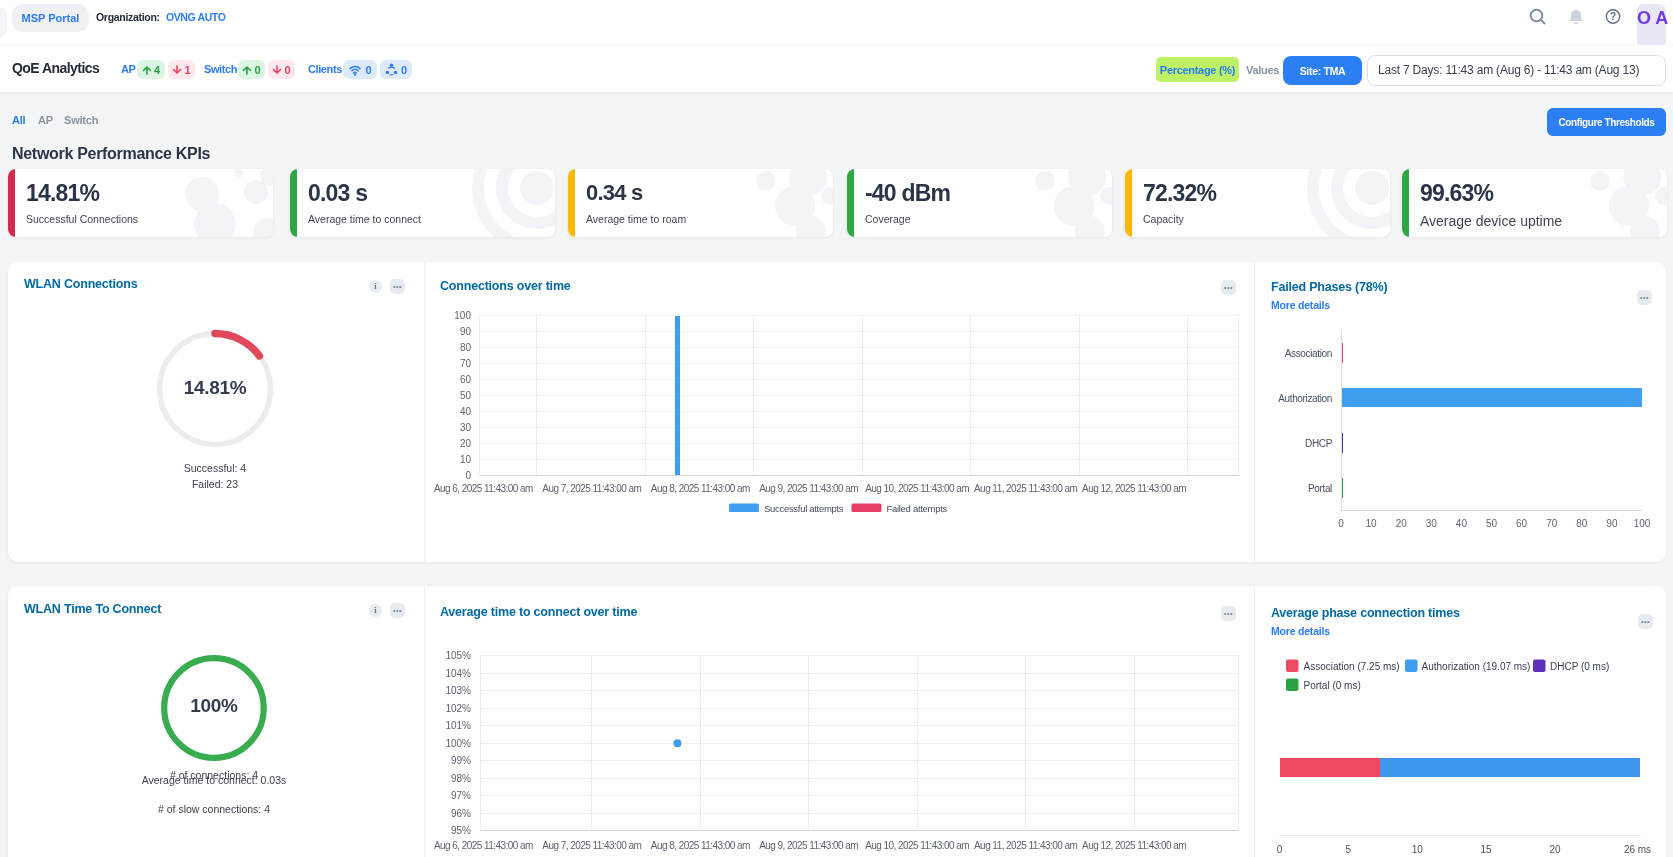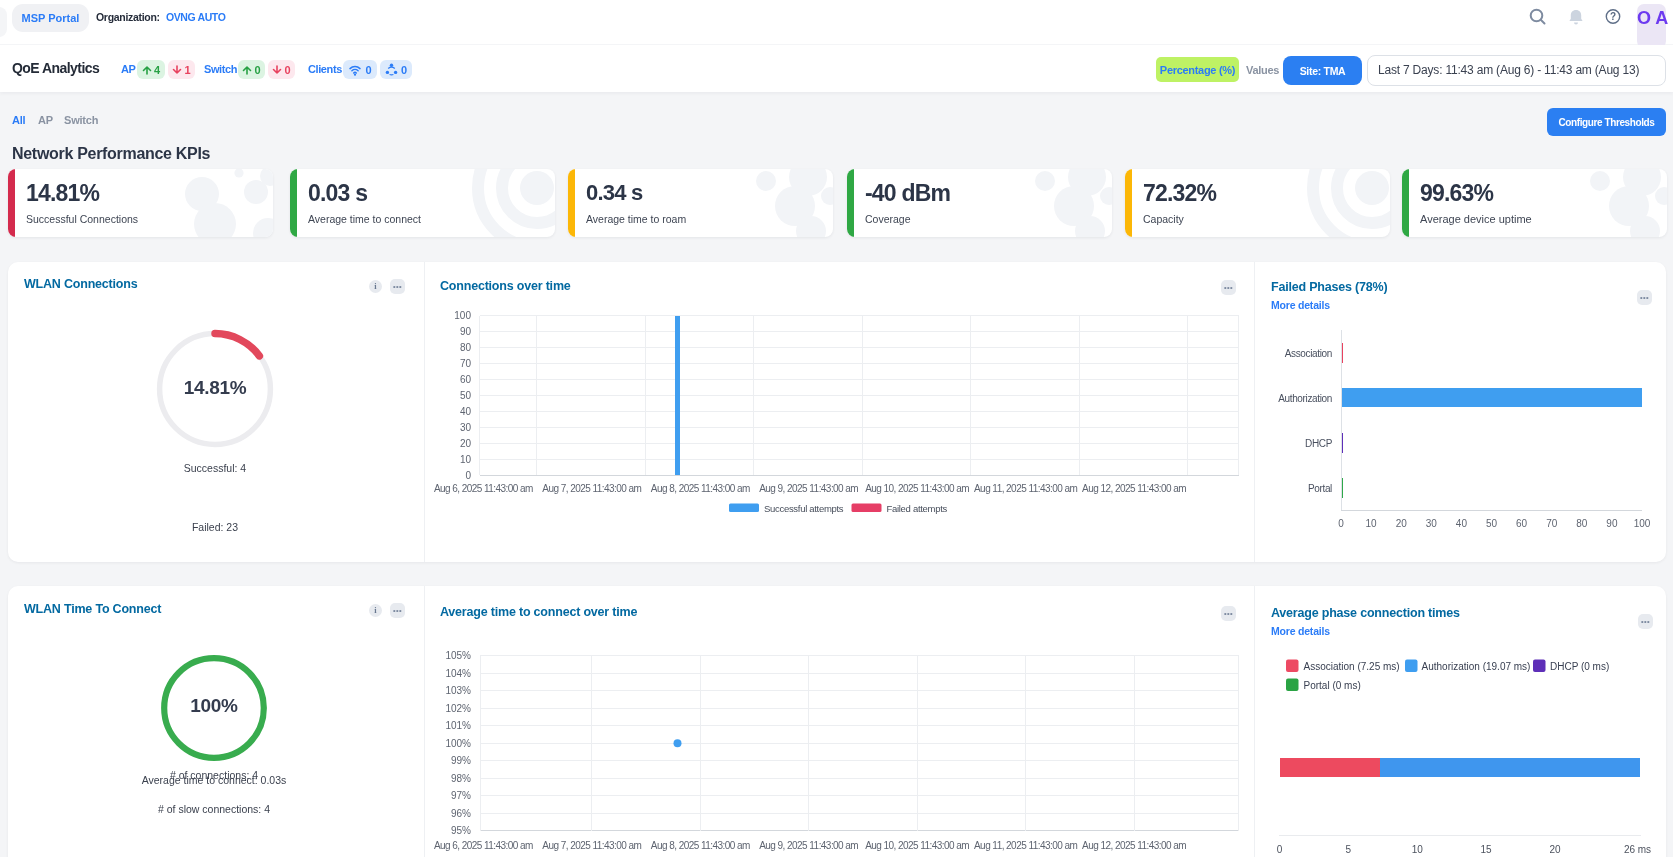--- a/index.html
+++ b/index.html
@@ -162,21 +162,21 @@
   <div class="abs card" style="left:1402px; top:169px; width:265px; height:68px; overflow:hidden;">
     <svg class="abs" style="left:0;top:0;" width="265" height="68" viewBox="0 0 265 68" fill="#f2f4f7">
         <circle cx="198" cy="12" r="10"></circle>
         <circle cx="240" cy="8" r="19"></circle>
         <circle cx="227" cy="37" r="20"></circle>
         <circle cx="262" cy="27" r="9"></circle>
         <circle cx="243" cy="62" r="15"></circle>
       </svg>
     <div class="abs" style="left:0; top:0; width:7px; height:68px; background:#2fa844;"></div>
     <div class="abs" style="left:18px; top:11px; font-size:23px; font-weight:700; letter-spacing:-0.8px; color:#2c3547;">99.63%</div>
-    <div class="abs" style="left:18px; top:44px; font-size:11px; color:#3e4553;">Average device uptime</div>
+    <div class="abs" style="left:18px; top:44px; font-size:14px; color:#3e4553;">Average device uptime</div>
   </div>
 
   <div class="abs panel" style="left:8px; top:262px; width:1658px; height:300px;">
     <div class="abs" style="left:415.5px; top:0; width:1px; height:300px; background:#eef0f3;"></div>
     <div class="abs" style="left:1245.5px; top:0; width:1px; height:300px; background:#eef0f3;"></div>
   </div>
   <div class="abs panel" style="left:8px; top:586px; width:1658px; height:300px;">
     <div class="abs" style="left:415.5px; top:0; width:1px; height:271px; background:#eef0f3;"></div>
     <div class="abs" style="left:1245.5px; top:0; width:1px; height:271px; background:#eef0f3;"></div>
   </div>
@@ -194,21 +194,21 @@
   <div class="abs infobtn" style="left:369px; top:604px;">i</div>
   <div class="abs menubtn" style="left:390px; top:603px;">•••</div>
   <div class="abs ptitle" style="left:440px; top:605px;">Average time to connect over time</div>
   <div class="abs menubtn" style="left:1221px; top:606px;">•••</div>
   <div class="abs ptitle" style="left:1271px; top:606px;">Average phase connection times</div>
   <div class="abs morelink" style="left:1271px; top:625px;">More details</div>
   <div class="abs menubtn" style="left:1638px; top:614px;">•••</div>
 
   <div class="abs" style="left:115px; top:377px; width:200px; text-align:center; font-size:19px; font-weight:700; letter-spacing:-0.3px; color:#343c4e;">14.81%</div>
   <div class="abs" style="left:115px; top:462px; width:200px; text-align:center; font-size:10.5px; color:#3b414e;">Successful: 4</div>
-  <div class="abs" style="left:115px; top:478px; width:200px; text-align:center; font-size:10.5px; color:#3b414e;margin-top:43px;">Failed: 23</div>
+  <div class="abs" style="left:115px; top:478px; width:200px; text-align:center; font-size:10.5px; color:#3b414e;">Failed: 23</div>
 
   <div class="abs" style="left:114px; top:695px; width:200px; text-align:center; font-size:19px; font-weight:700; letter-spacing:-0.3px; color:#343c4e;">100%</div>
   <div class="abs" style="left:64px; top:774px; width:300px; text-align:center; font-size:10.5px; color:#3b414e;">Average time to connect: 0.03s</div>
   <div class="abs" style="left:64px; top:769px; width:300px; text-align:center; font-size:10.5px; color:#3b414e;"># of connections: 4</div>
   <div class="abs" style="left:64px; top:803px; width:300px; text-align:center; font-size:10.5px; color:#3b414e;"># of slow connections: 4</div>
 
   <svg class="abs" style="left:0; top:0;" width="1673" height="857" viewBox="0 0 1673 857" font-family="Liberation Sans, sans-serif">
   <g shape-rendering="crispEdges">
   <line x1="479.5" y1="315.5" x2="1238.5" y2="315.5" stroke="#eceef1" stroke-width="1"></line>
   <line x1="479.5" y1="331.5" x2="1238.5" y2="331.5" stroke="#eceef1" stroke-width="1"></line>

